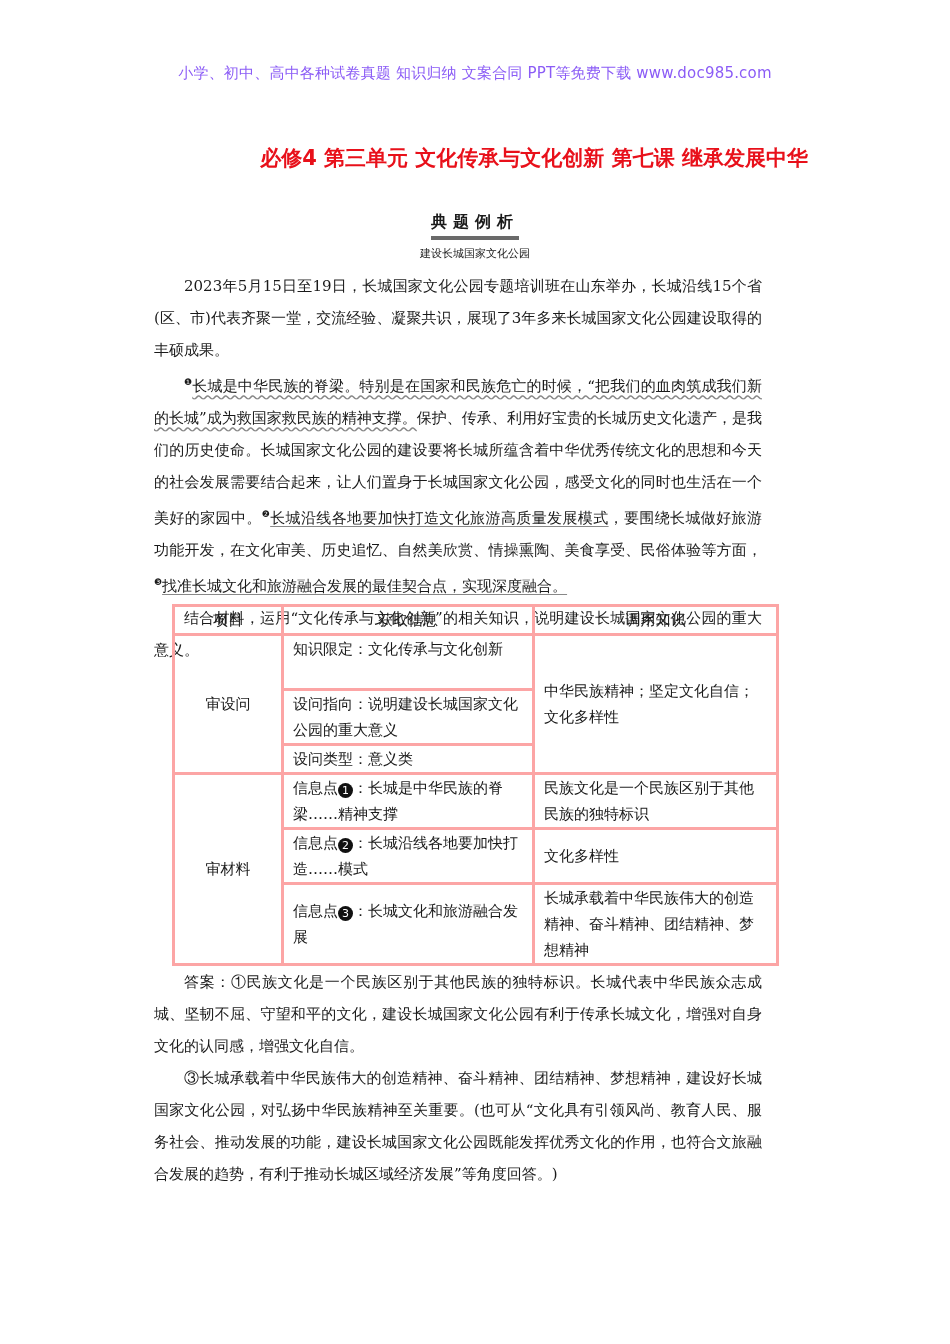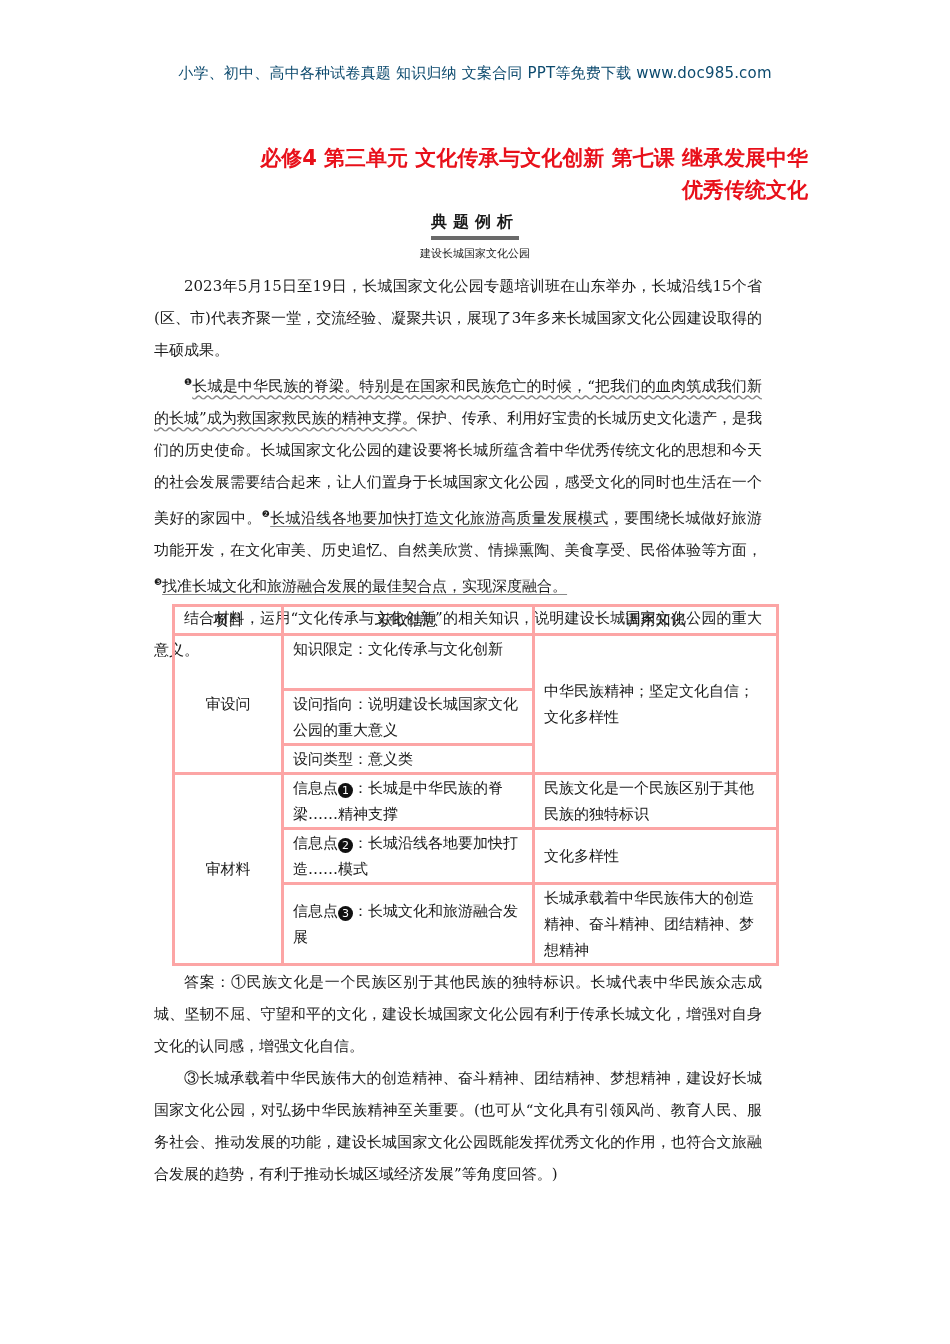--- a/index.html
+++ b/index.html
@@ -1,19 +1,19 @@
 <!DOCTYPE html>
 <html><head>
 <meta charset="utf-8">
 <style>
   html, body { margin:0; padding:0; background:#ffffff; }
   body { width:950px; height:1344px; position:relative; overflow:hidden;
          font-family:"DejaVu Serif","Liberation Serif",serif; color:#1a1a1a; }
   .hdr { position:absolute; top:64px; left:0; width:950px; text-align:center;
-         font-family:"DejaVu Sans","Liberation Sans",sans-serif; font-size:15px; color:#0c4a6e; letter-spacing:0.2px; }
+         font-family:"DejaVu Sans","Liberation Sans",sans-serif; font-size:15px; color:#8b5cf6; letter-spacing:0.2px; }
   .title { position:absolute; top:142px; left:172px; width:636px; text-align:right;
            color:#e8101a; font-weight:bold; font-size:21px; line-height:32px;
            font-family:"DejaVu Sans","Liberation Sans",sans-serif; }
   .sect { position:absolute; top:212px; left:0; width:950px; text-align:center; }
   .sect span { display:inline-block; font-size:16px; font-weight:bold; letter-spacing:6px; padding:0 4px;font-family:Liberation Mono, monospace; }
   .sect .bar { display:block; width:88px; height:4px; background:#6a6a6a; margin:3px auto 0; }
   .sub { position:absolute; top:246px; left:0; width:950px; text-align:center; font-size:11px; }
   .body { position:absolute; left:154px; width:608px; font-size:15px; line-height:32px; }
   .body p { margin:0; text-indent:2em; text-align:justify; }
   .wavy { text-decoration:underline wavy #888; text-underline-offset:3px; }
@@ -27,21 +27,20 @@
   .circ { display:inline-block; width:15px; height:15px; border-radius:50%; background:#111; color:#fff;
           font-size:11px; line-height:15px; text-align:center; font-family:"DejaVu Sans",sans-serif; vertical-align:-1px; }
 </style>
 </head>
 <body>
 
 <div class="hdr">小学、初中、高中各种试卷真题 知识归纳 文案合同 PPT等免费下载   www.doc985.com</div>
 
 <div class="title">
   <div>必修4  第三单元  文化传承与文化创新  第七课  继承发展中华</div>
-  <div>优秀传统文化</div>
 </div>
 
 <div class="sect">
   <span>典题例析</span>
   <i class="bar"></i>
 </div>
 
 <div class="sub">建设长城国家文化公园</div>
 
 <div class="body" style="top:270px;">

